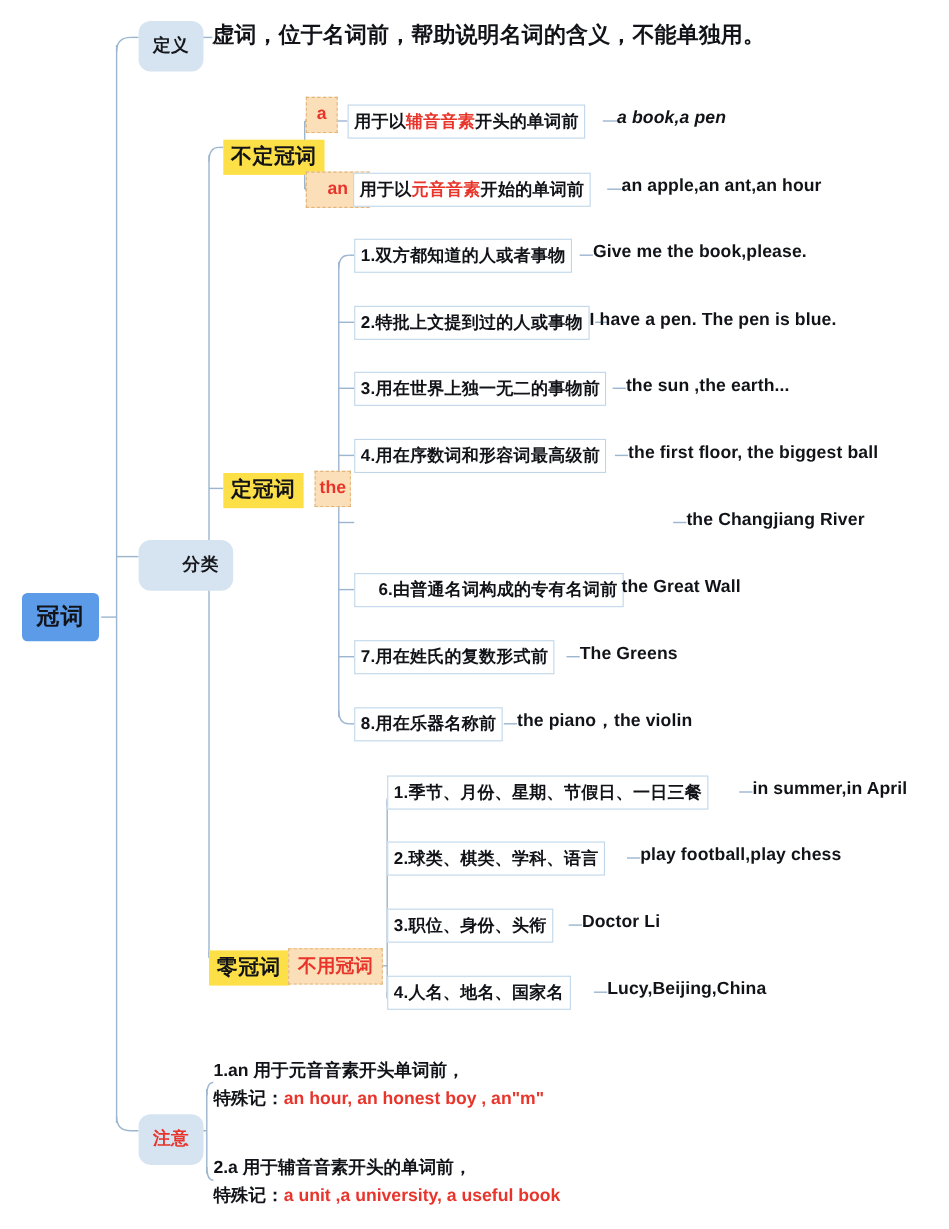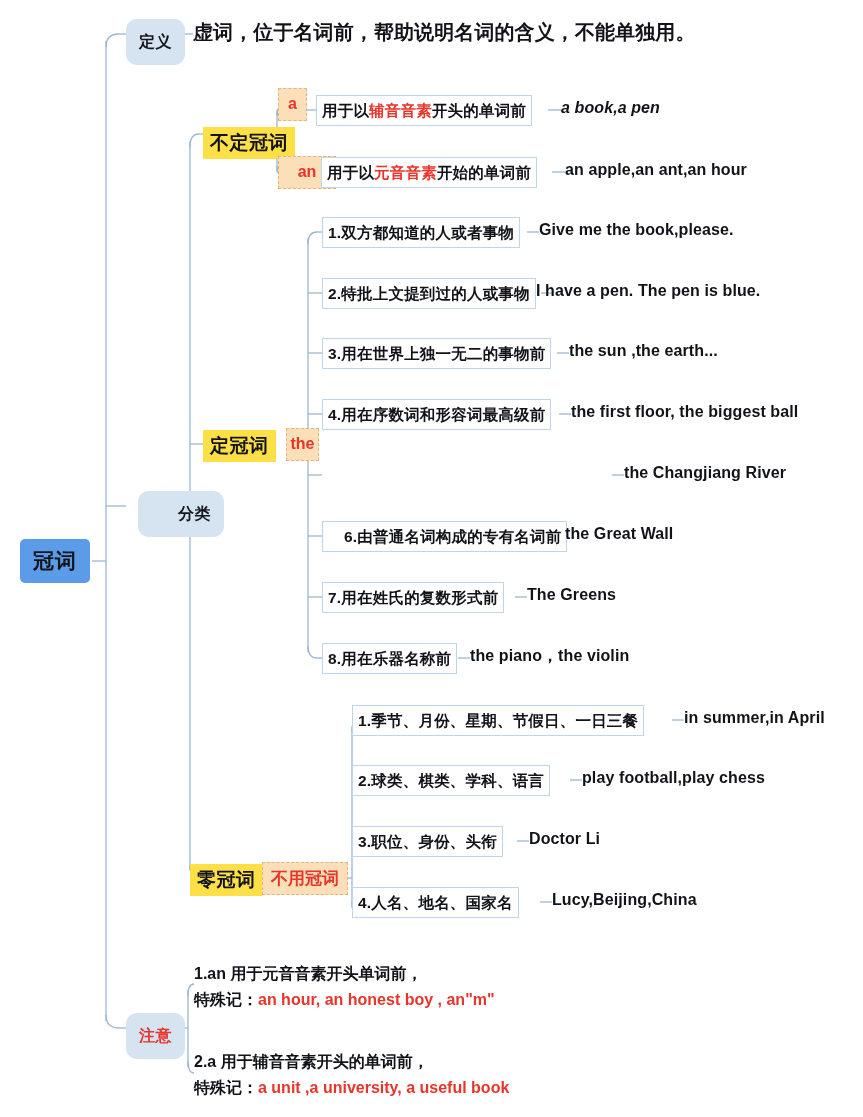--- a/index.html
+++ b/index.html
@@ -216,21 +216,21 @@
       <path d="M 188 996 Q 188 984 194 984"></path>
       <path d="M 188 1061 Q 188 1073 194 1073"></path>
     </g>
   </svg>
 
   <div class="node root" style="left:20px; top:539px;">冠词</div>
 
   <div class="node pill" style="left:126px; top:19px;">定义</div>
   <div class="node plain cn" style="left:193px; top:21px;">虚词，位于名词前，帮助说明名词的含义，不能单独用。</div>
 
-  <div class="node pill" style="left:138px; top:491px;padding-left:40px;">分类</div>
+  <div class="node pill" style="left:126px; top:491px;padding-left:40px;">分类</div>
 
   <div class="node chip-green" style="left:203px; top:127px;">不定冠词</div>
 
   <div class="node chip-peach" style="left:278px; top:88px; width:29px; justify-content:center;">a</div>
   <div class="node boxed" style="left:316px; top:95px;">
     <span>用于以</span>
       <span class="hl-red">辅音音素</span>
       <span>开头的单词前</span>
   </div>
   <div class="node plain" style="left:561px; top:99px;font-style:italic;">a book,a pen</div>

